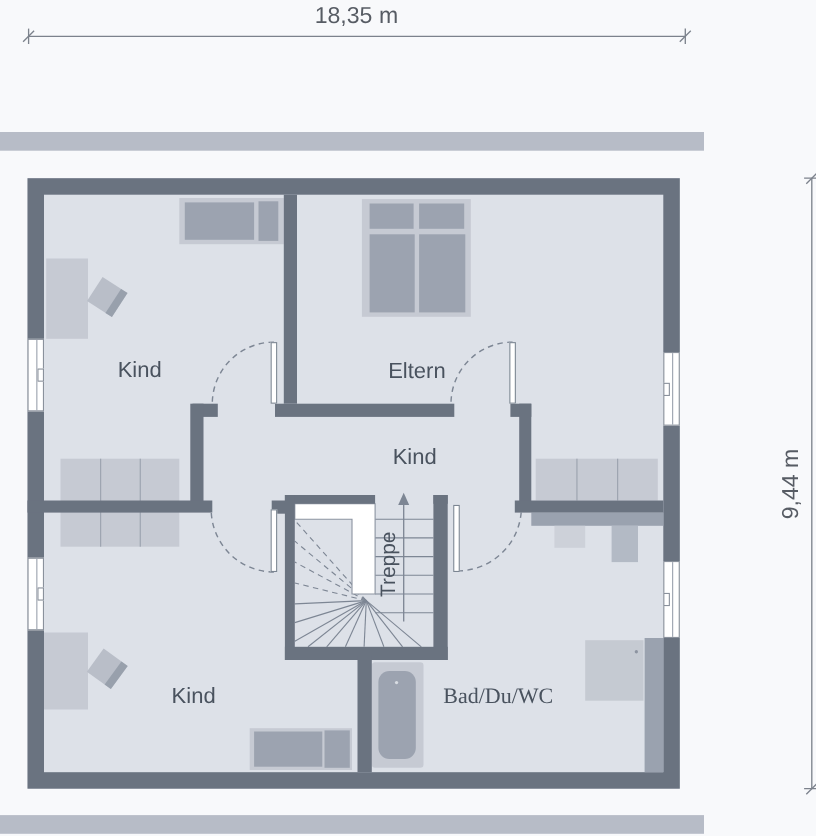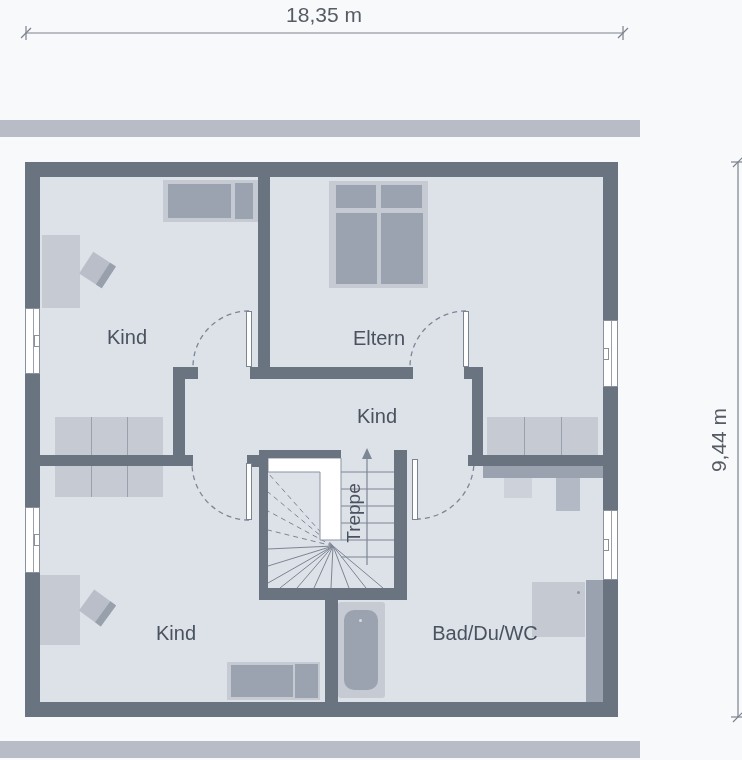--- a/index.html
+++ b/index.html
@@ -216,18 +216,18 @@
 
   <div class="door-leaf" style="left:246px;top:311px;height:56px;"></div>
   <div class="door-leaf" style="left:463px;top:311px;height:56px;"></div>
   <div class="door-leaf" style="left:246px;top:463px;height:57px;"></div>
   <div class="door-leaf" style="left:412px;top:459px;height:61px;"></div>
 
   <div class="room-label" style="left:77px;top:326px;width:100px;">Kind</div>
   <div class="room-label" style="left:319px;top:327px;width:120px;">Eltern</div>
   <div class="room-label" style="left:327px;top:405px;width:100px;">Kind</div>
   <div class="room-label" style="left:126px;top:622px;width:100px;">Kind</div>
-  <div class="room-label" style="left:405px;top:622px;width:160px;">Bad/Du/WC</div>
+  <div class="room-label" style="left:373px;top:622px;width:160px;font-family:Liberation Serif, serif;">Bad/Du/WC</div>
   <div class="treppe-label" style="left:294px;top:502px;width:120px;height:22px;">Treppe</div>
 
   <div class="dim-label rot" style="left:639px;top:428px;width:160px;height:24px;">9,44 m</div>
 
 </div>
 
 </body></html>

